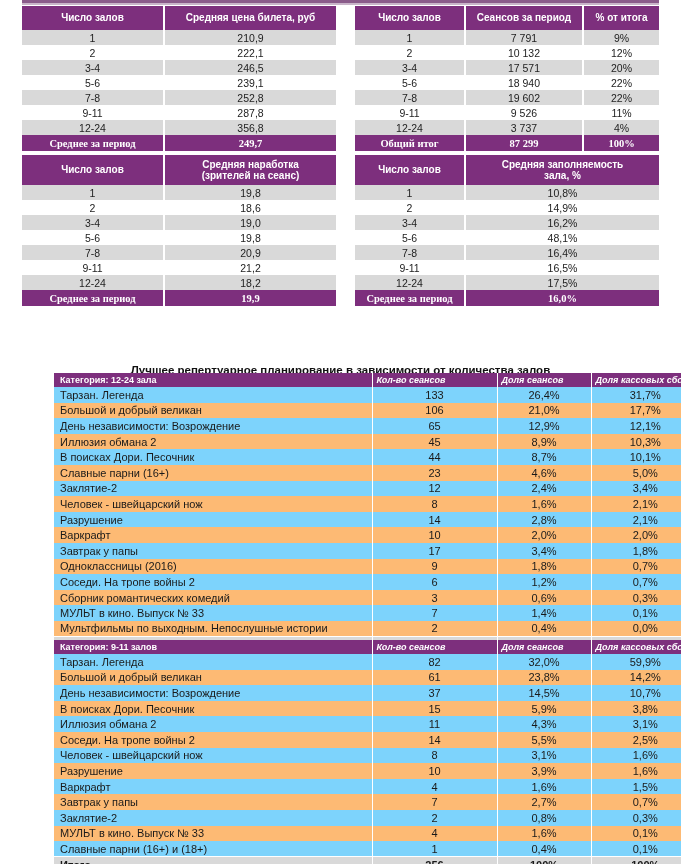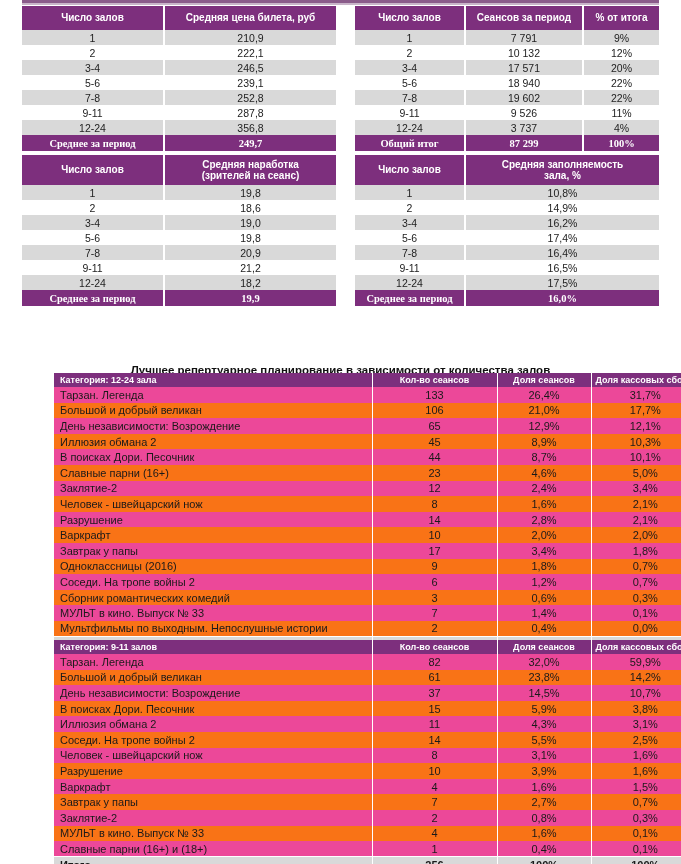--- a/index.html
+++ b/index.html
@@ -92,36 +92,36 @@
     color: #ffffff;
     height: 14px;
     font-size: 9px;
     font-weight: bold;
     border-right: 1px solid #ffffff;
     padding: 0 4px;
     white-space: nowrap;
   }
   .rep-table thead th:last-child { border-right: none; }
   .rep-table thead th.cat { text-align: left; padding-left: 6px; }
-  .rep-table thead th.num { text-align: center; }
+  .rep-table thead th.num { text-align: left; font-style: italic; }
 
   .rep-table tbody td {
     height: 15.6px;
     font-size: 11px;
     color: #1a1a1a;
     border-right: 1px solid #ffffff;
     padding: 0 4px;
     white-space: nowrap;
     overflow: hidden;
   }
   .rep-table tbody td:last-child { border-right: none; }
   .rep-table tbody td.name { text-align: left; padding-left: 6px; }
   .rep-table tbody td.num  { text-align: center; }
-  .rep-table tbody tr.odd td  { background: #ec4899; }
-  .rep-table tbody tr.even td { background: #f97316; }
+  .rep-table tbody tr.odd td  { background: #7dd3fc; }
+  .rep-table tbody tr.even td { background: #fdba74; }
   .rep-table tbody tr.total td {
     background: #d9d9d9;
     font-weight: bold;
     border-top: 1px solid #ffffff;
   }
 </style>
 </head>
 <body>
 
 <div id="root">
@@ -305,21 +305,21 @@
         <tr class="even">
           <td>2</td>
           <td>14,9%</td>
         </tr>
         <tr class="odd">
           <td>3-4</td>
           <td>16,2%</td>
         </tr>
         <tr class="even">
           <td>5-6</td>
-          <td>17,4%</td>
+          <td>48,1%</td>
         </tr>
         <tr class="odd">
           <td>7-8</td>
           <td>16,4%</td>
         </tr>
         <tr class="even">
           <td>9-11</td>
           <td>16,5%</td>
         </tr>
         <tr class="odd">

